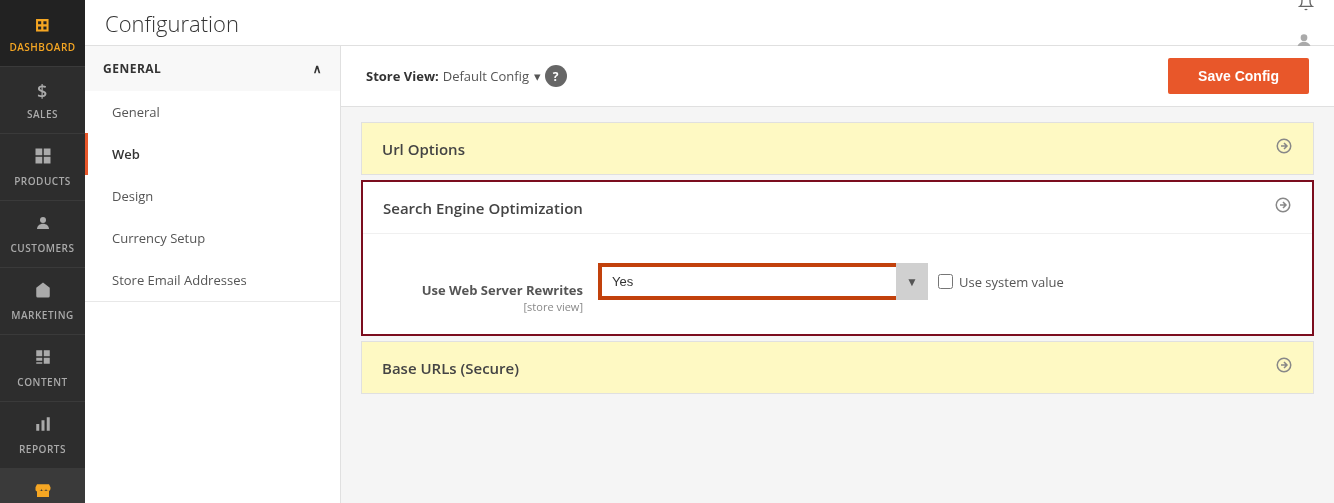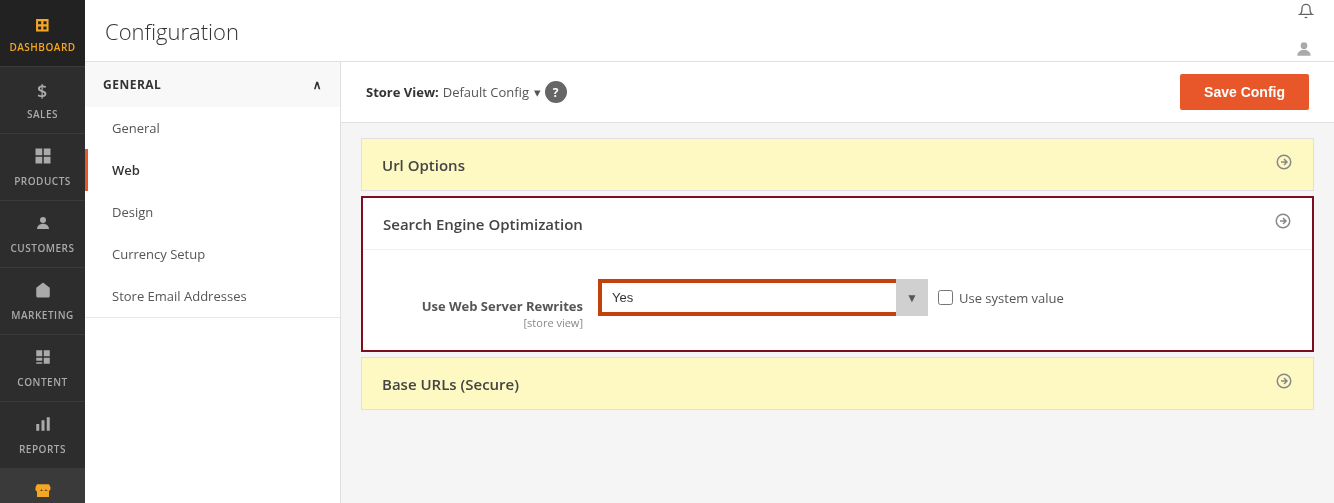--- a/index.html
+++ b/index.html
@@ -49,21 +49,21 @@
     }
 
     
     .header {
       background: #fff;
       border-bottom: 1px solid #e0e0e0;
       display: flex;
       align-items: center;
       justify-content: space-between;
       padding: 4px 20px;
-      height: 62px;
+      height: 46px;
       flex-shrink: 0;
     }
     .header-title {
       font-size: 22px;
       font-weight: 300;
       color: #333;
     }
     .header-actions {
       display: flex;
       align-items: flex-end;
@@ -173,21 +173,21 @@
       align-items: center;
       justify-content: center;
       font-size: 12px;
       font-weight: bold;
       cursor: pointer;
     }
     .save-config-btn {
       background: #e8572a;
       color: #fff;
       border: none;
-      padding: 10px 24px;
+      padding: 10px 30px;
       font-size: 14px;
       font-weight: 600;
       cursor: pointer;
       border-radius: 2px;
     }
 
     
     .config-sections {
       padding: 15px 20px;
     }

